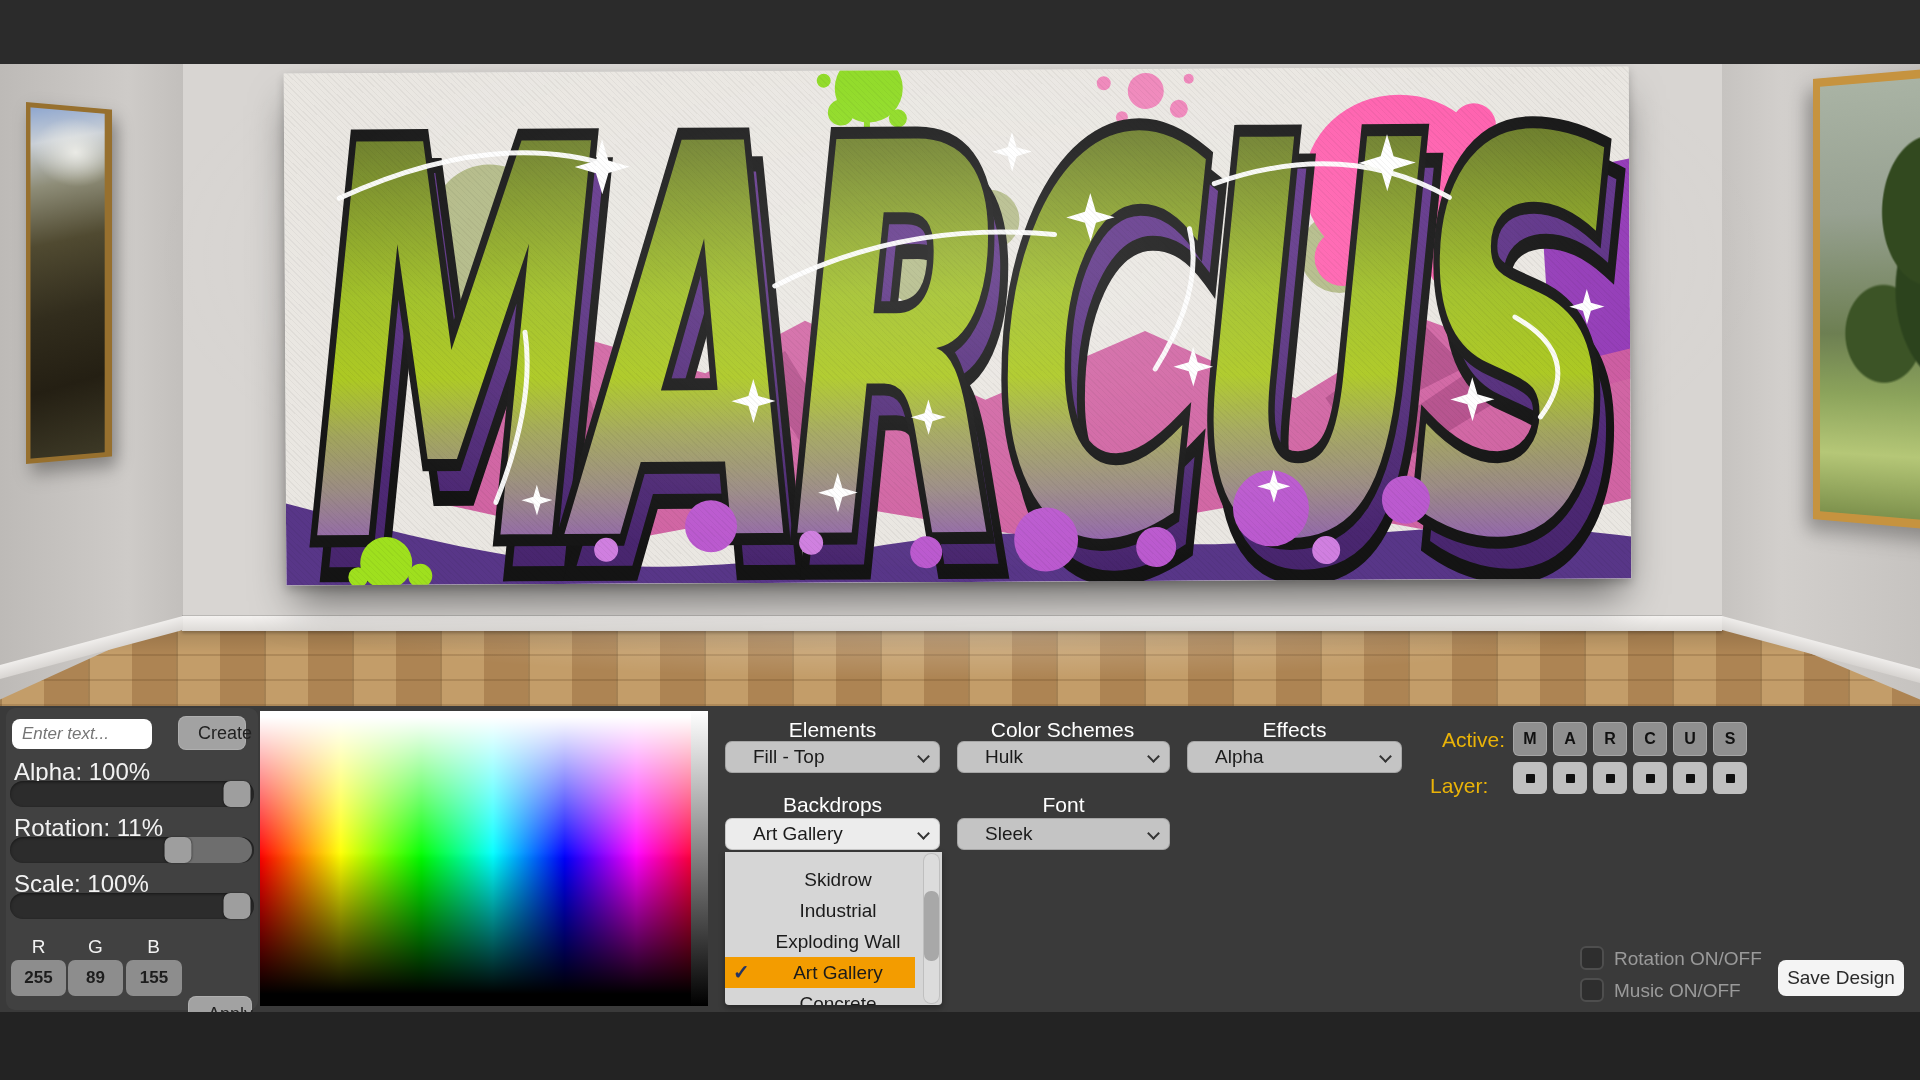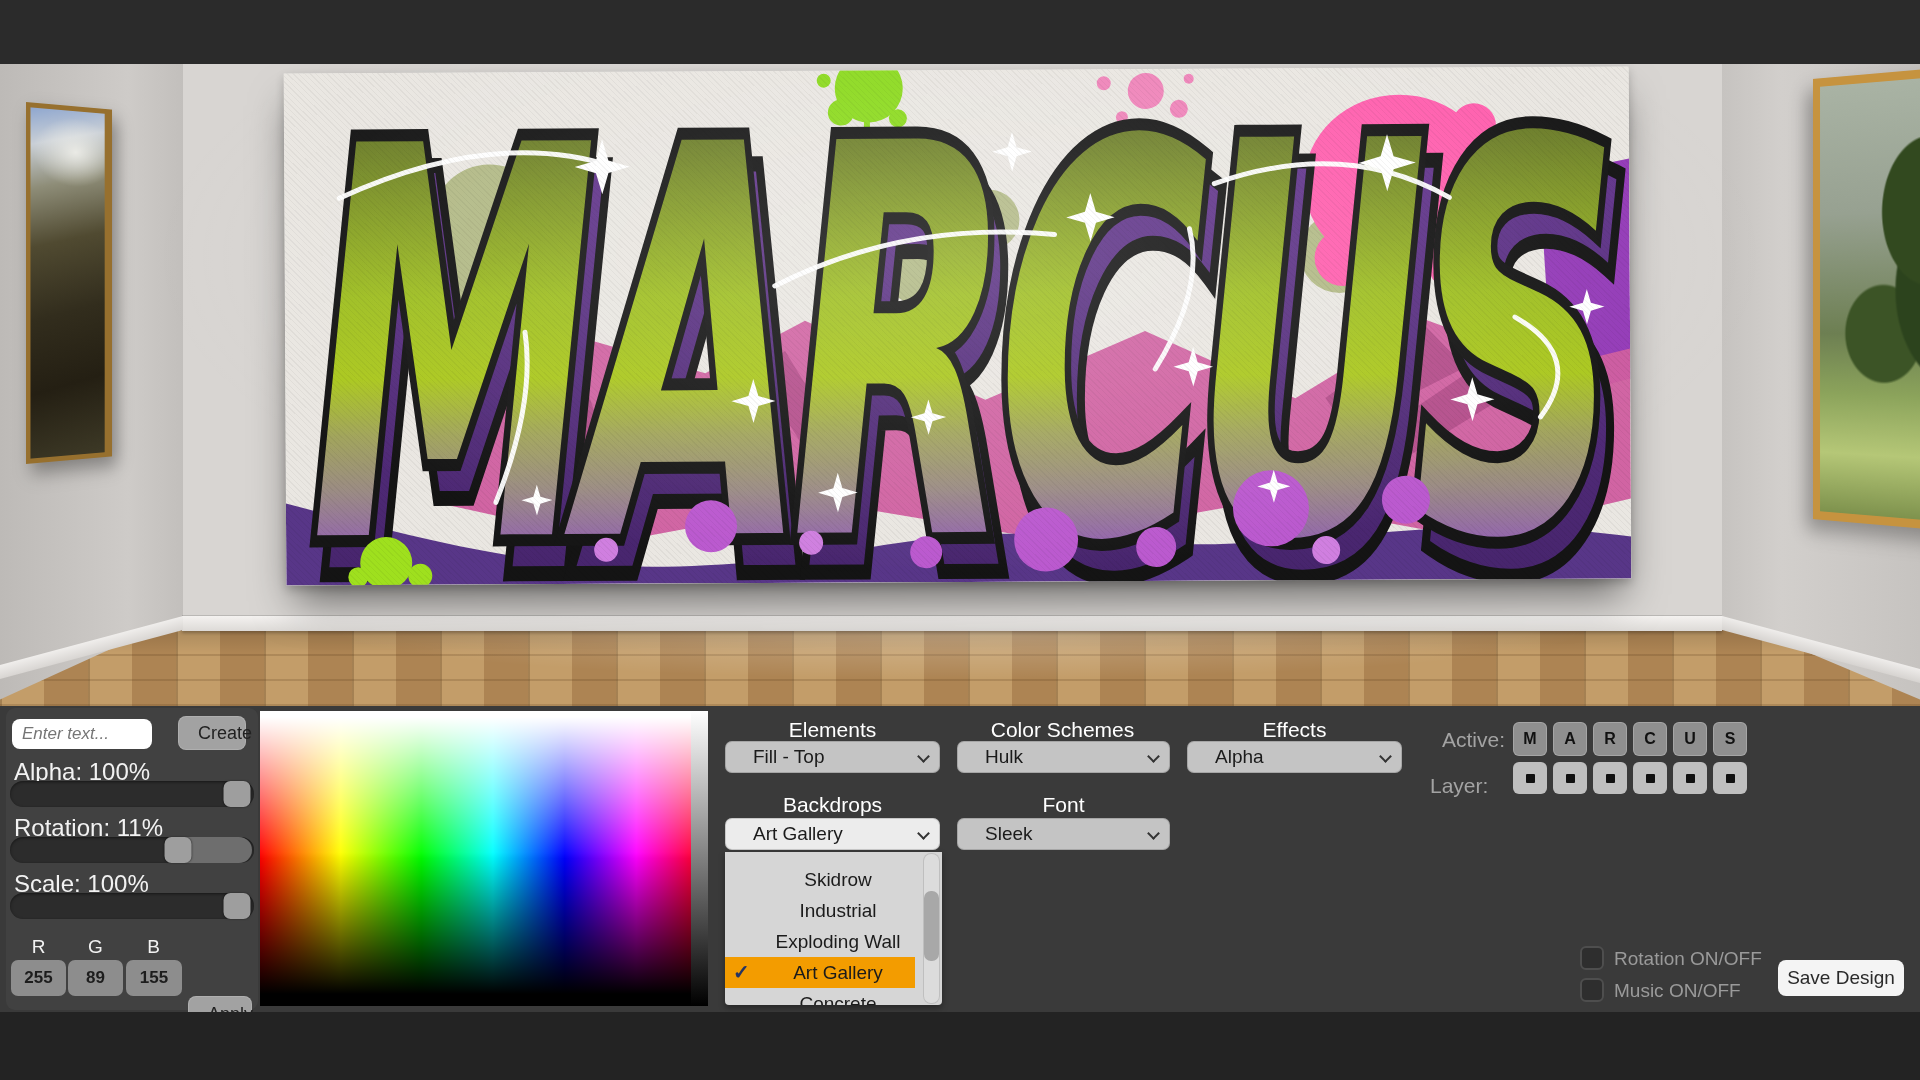--- a/index.html
+++ b/index.html
@@ -104,21 +104,21 @@
   .bd-row { position:relative; height:31px; line-height:31px; padding-left:36px; color:#1b1b1b;
     font-size:19px; cursor:pointer; width:190px; }
   .bd-row.partial { height:12px; }
   .bd-row.sel { background:#f39c00; }
   .bd-row .check { position:absolute; left:8px; top:0; color:#253463; font-size:20px; font-weight:bold; }
   .bd-scroll { position:absolute; right:2px; top:1px; width:17px; height:151px; background:#dcdcdc;
     border-radius:8px; box-shadow:inset 0 0 0 1px #bfbfbf; }
   .bd-thumb { position:absolute; left:1px; top:38px; width:15px; height:70px; background:#a8a8a8;
     border-radius:7px; cursor:grab; }
 
-  .row-label { font-size:21px; color:#a3a3a3; }
+  .row-label { font-size:21px; color:#eab308; }
   .letter-btn { width:34px; height:34px; background:#8f8f8f; border-radius:6px; color:#111;
     font-weight:bold; font-size:16px; text-align:center; line-height:34px; cursor:pointer;
     box-shadow:inset 0 0 0 1px rgba(255,255,255,.2); }
   .layer-btn { width:34px; height:32px; background:#bfbfbf; border-radius:6px; cursor:pointer;
     display:flex; align-items:center; justify-content:center; }
   .layer-sq { width:9px; height:9px; background:#111; border-radius:1px; }
 
   .chk { width:24px; height:24px; background:#2e2e2e; border:2px solid #4e4e4e; border-radius:6px; cursor:pointer; }
   .chk-label { font-size:19px; color:#9a9a9a; }
   .save-btn { left:1778px; top:254px; width:126px; height:36px; background:#f4f4f4; color:#2a2a2a;

